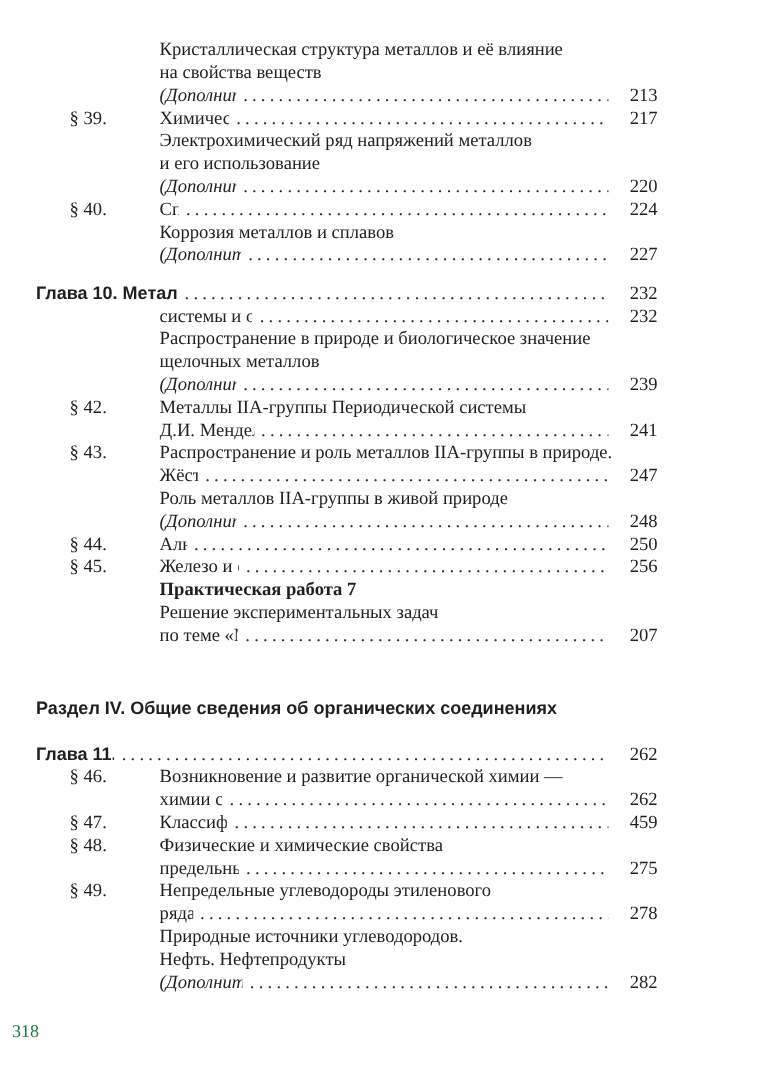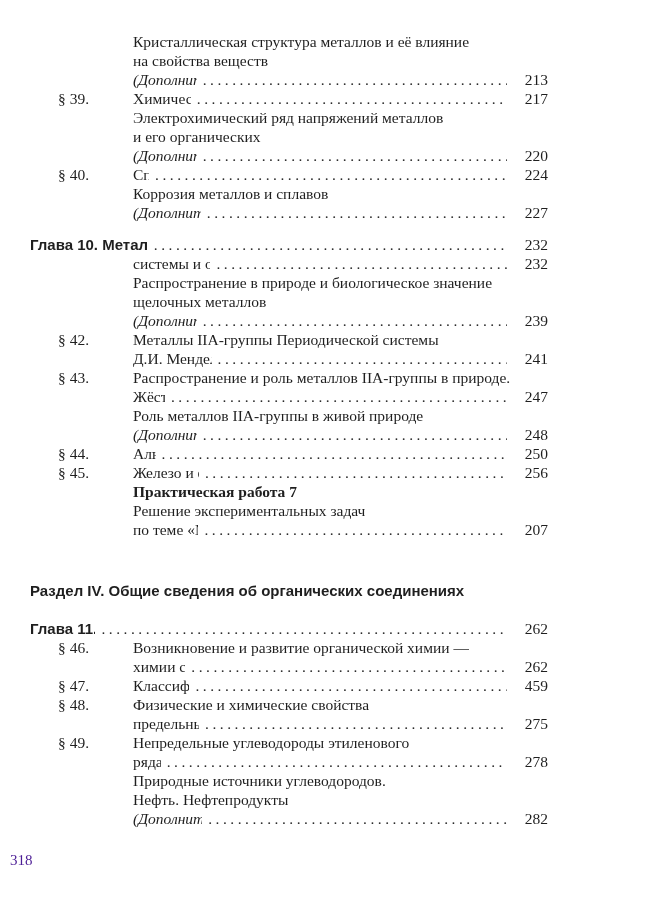--- a/index.html
+++ b/index.html
@@ -59,21 +59,21 @@
     font-weight: 700;
     font-size: 15px;
   }
   .gap-sm { margin-top: 13px; }
   .gap-md { margin-top: 19px; }
   .gap-lg { margin-top: 42px; }
   .footer-page-num {
     position: absolute;
     left: 10px; top: 852px;
     font-size: 15px;
-    color: #4c1d95;
+    color: #15803d;
   }
 </style>
 </head>
 <body>
 
 <div class="page" style="background: rgb(255, 255, 255); color: rgb(31, 31, 31);">
   <div class="toc">
       <div class="row">
         <span class="label"></span>
         <span class="text">Кристаллическая структура металлов и её влияние</span>
@@ -93,21 +93,21 @@
         <span class="text">Химические свойства металлов</span>
         <span class="dots"></span>
         <span class="pagenum">217</span>
       </div>
       <div class="row">
         <span class="label"></span>
         <span class="text">Электрохимический ряд напряжений металлов</span>
       </div>
       <div class="row">
         <span class="label"></span>
-        <span class="text">и его органических</span>
+        <span class="text">и его использование</span>
       </div>
       <div class="row italic">
         <span class="label"></span>
         <span class="text">(Дополнительный материал к § 39)</span>
         <span class="dots"></span>
         <span class="pagenum">220</span>
       </div>
       <div class="row">
         <span class="label">§ 40.</span>
         <span class="text">Сплавы</span>

